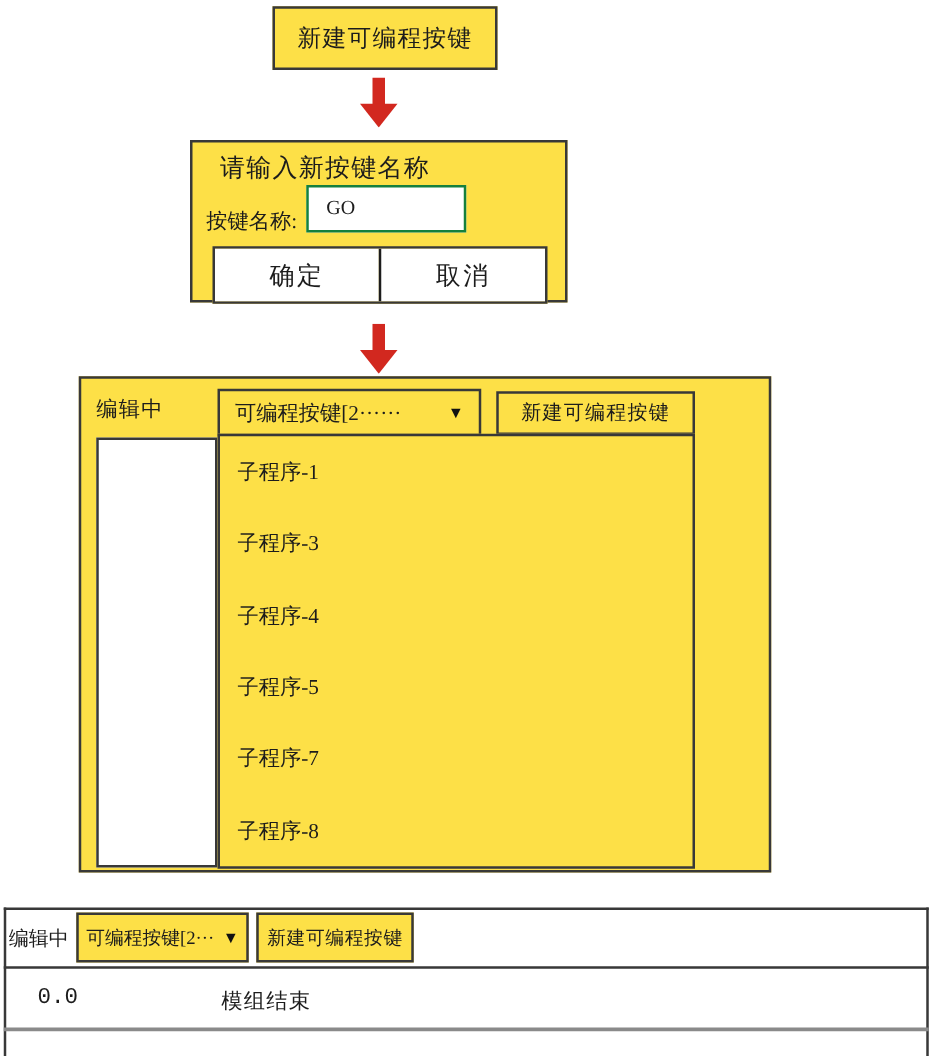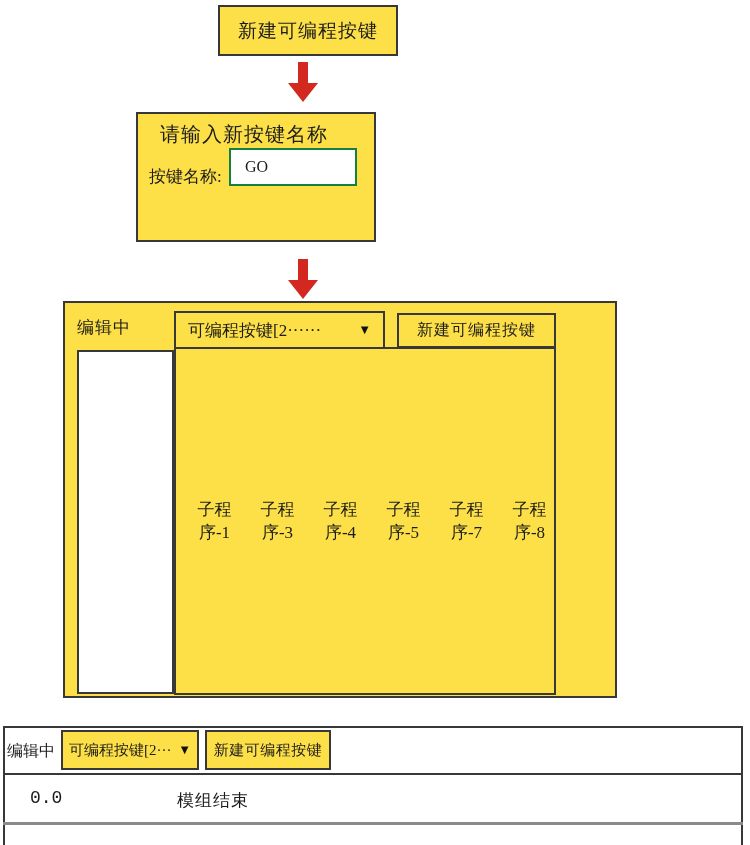--- a/index.html
+++ b/index.html
@@ -23,21 +23,21 @@
     display:flex;align-items:center;justify-content:center;
     font-size:19px;letter-spacing:1px;
   }
 
   
   .flow-arrow{width:32px;height:40px;}
   .arrow-1{left:287px;top:62px;}
   .arrow-2{left:287px;top:259px;}
 
   
-  .dialog{left:136px;top:112px;width:240px;height:130px;}
+  .dialog{left:152px;top:112px;width:302px;height:130px;}
   .dialog-title{left:22px;top:7px;font-size:20px;letter-spacing:1px;}
   .keyname-label{left:11px;top:51px;font-size:17px;}
   .keyname-input{
     left:91px;top:34px;width:128px;height:38px;
     border:2px solid #15803d;background:#fff;
     font-family:"Liberation Serif","DejaVu Serif",serif;
     font-size:16px;padding-left:14px;color:#1c1c1c;outline:none;
   }
   .dialog-buttons{
     left:16px;top:83px;width:268px;height:46px;
@@ -58,21 +58,21 @@
     display:flex;align-items:center;justify-content:space-between;
     padding:0 12px 0 12px;font-size:17px;
   }
   .editor-newbtn{
     left:332px;top:10px;width:159px;height:35px;
     display:flex;align-items:center;justify-content:center;
     font-size:16px;letter-spacing:1px;
   }
   .editor-list{
     left:109px;top:44px;width:382px;height:348px;
-    display:flex;flex-direction:row;text-align:center;
+    display:flex;flex-direction:column;
   }
   .editor-list .list-item{
     flex:1;display:flex;align-items:center;
     padding-left:14px;font-size:17px;
   }
   .dd-caret{font-size:13px;color:#111;}
 
   
   .bottom-panel{
     left:3px;top:726px;width:740px;height:119px;
@@ -103,20 +103,24 @@
 
 <svg class="abs flow-arrow arrow-1" viewBox="0 0 32 40">
   <rect x="11" y="0" width="10" height="22" fill="var(--arrow-red)"></rect>
   <polygon points="1,21 31,21 16,40" fill="var(--arrow-red)"></polygon>
 </svg>
 
 <div class="abs bordered dialog">
   <div class="abs dialog-title">请输入新按键名称</div>
   <div class="abs keyname-label">按键名称:</div>
   <input class="abs keyname-input" type="text" value="GO" style="">
+  <div class="abs bordered dialog-buttons">
+    <div class="dialog-btn">确定</div>
+    <div class="dialog-btn">取消</div>
+  </div>
 </div>
 
 <svg class="abs flow-arrow arrow-2" viewBox="0 0 32 40">
   <rect x="11" y="0" width="10" height="22" fill="var(--arrow-red)"></rect>
   <polygon points="1,21 31,21 16,40" fill="var(--arrow-red)"></polygon>
 </svg>
 
 <div class="abs bordered editor-panel">
   <div class="abs editor-status">编辑中</div>
 

